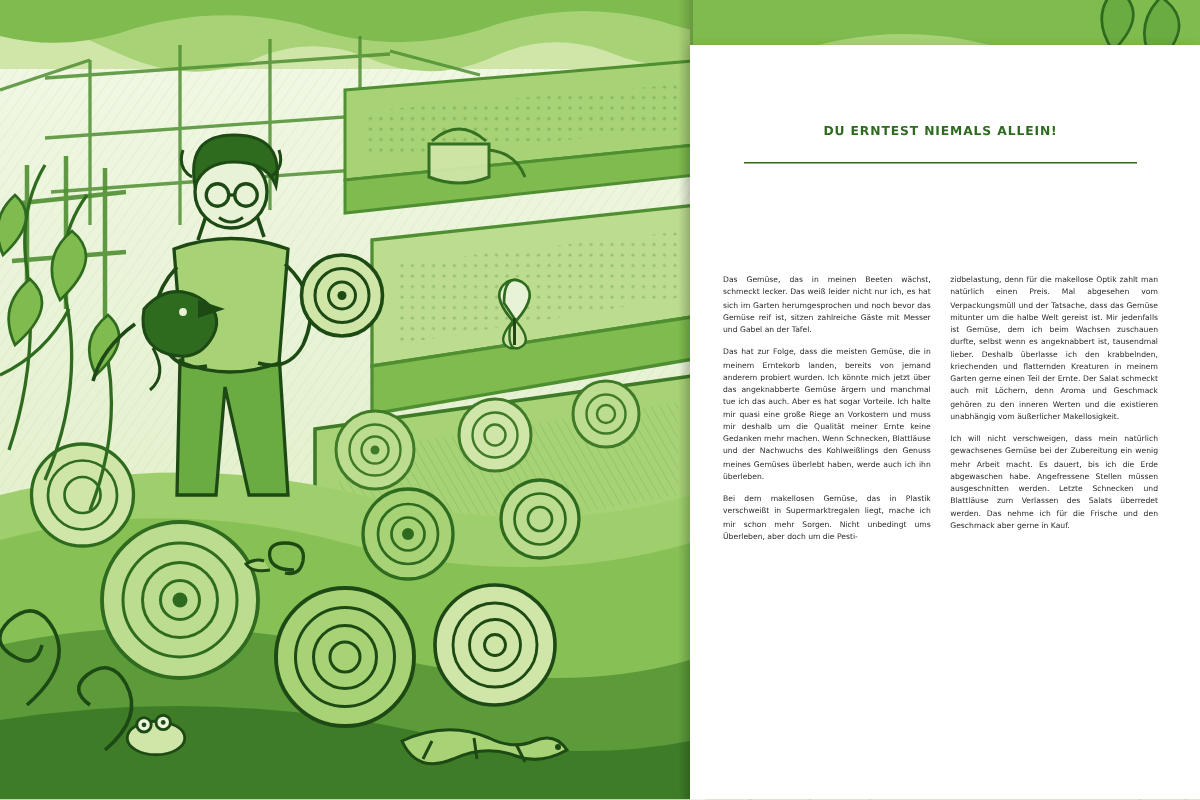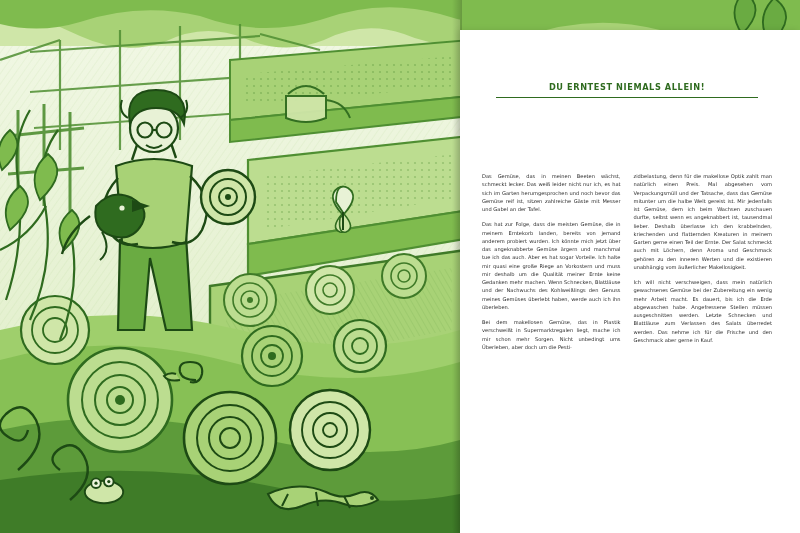--- a/index.html
+++ b/index.html
@@ -35,21 +35,21 @@
     box-sizing: border-box;
     padding: 52px 28px 20px 22px;
   }
   .headline {
     font-family: "DejaVu Sans", sans-serif;
     font-weight: bold;
     font-size: 8.2px;
     letter-spacing: 0.6px;
     color: #2f6b1f;
     text-align: center;
-    padding-bottom: 5px;
+    padding-bottom: 16px;
     border-bottom: 1.2px solid #2f6b1f;
     margin: 0 14px 0 14px;
   }
   .cols {
     margin-top: 74px;
     display: flex;
     gap: 13px;
   }
   .col {
     width: 50%;

